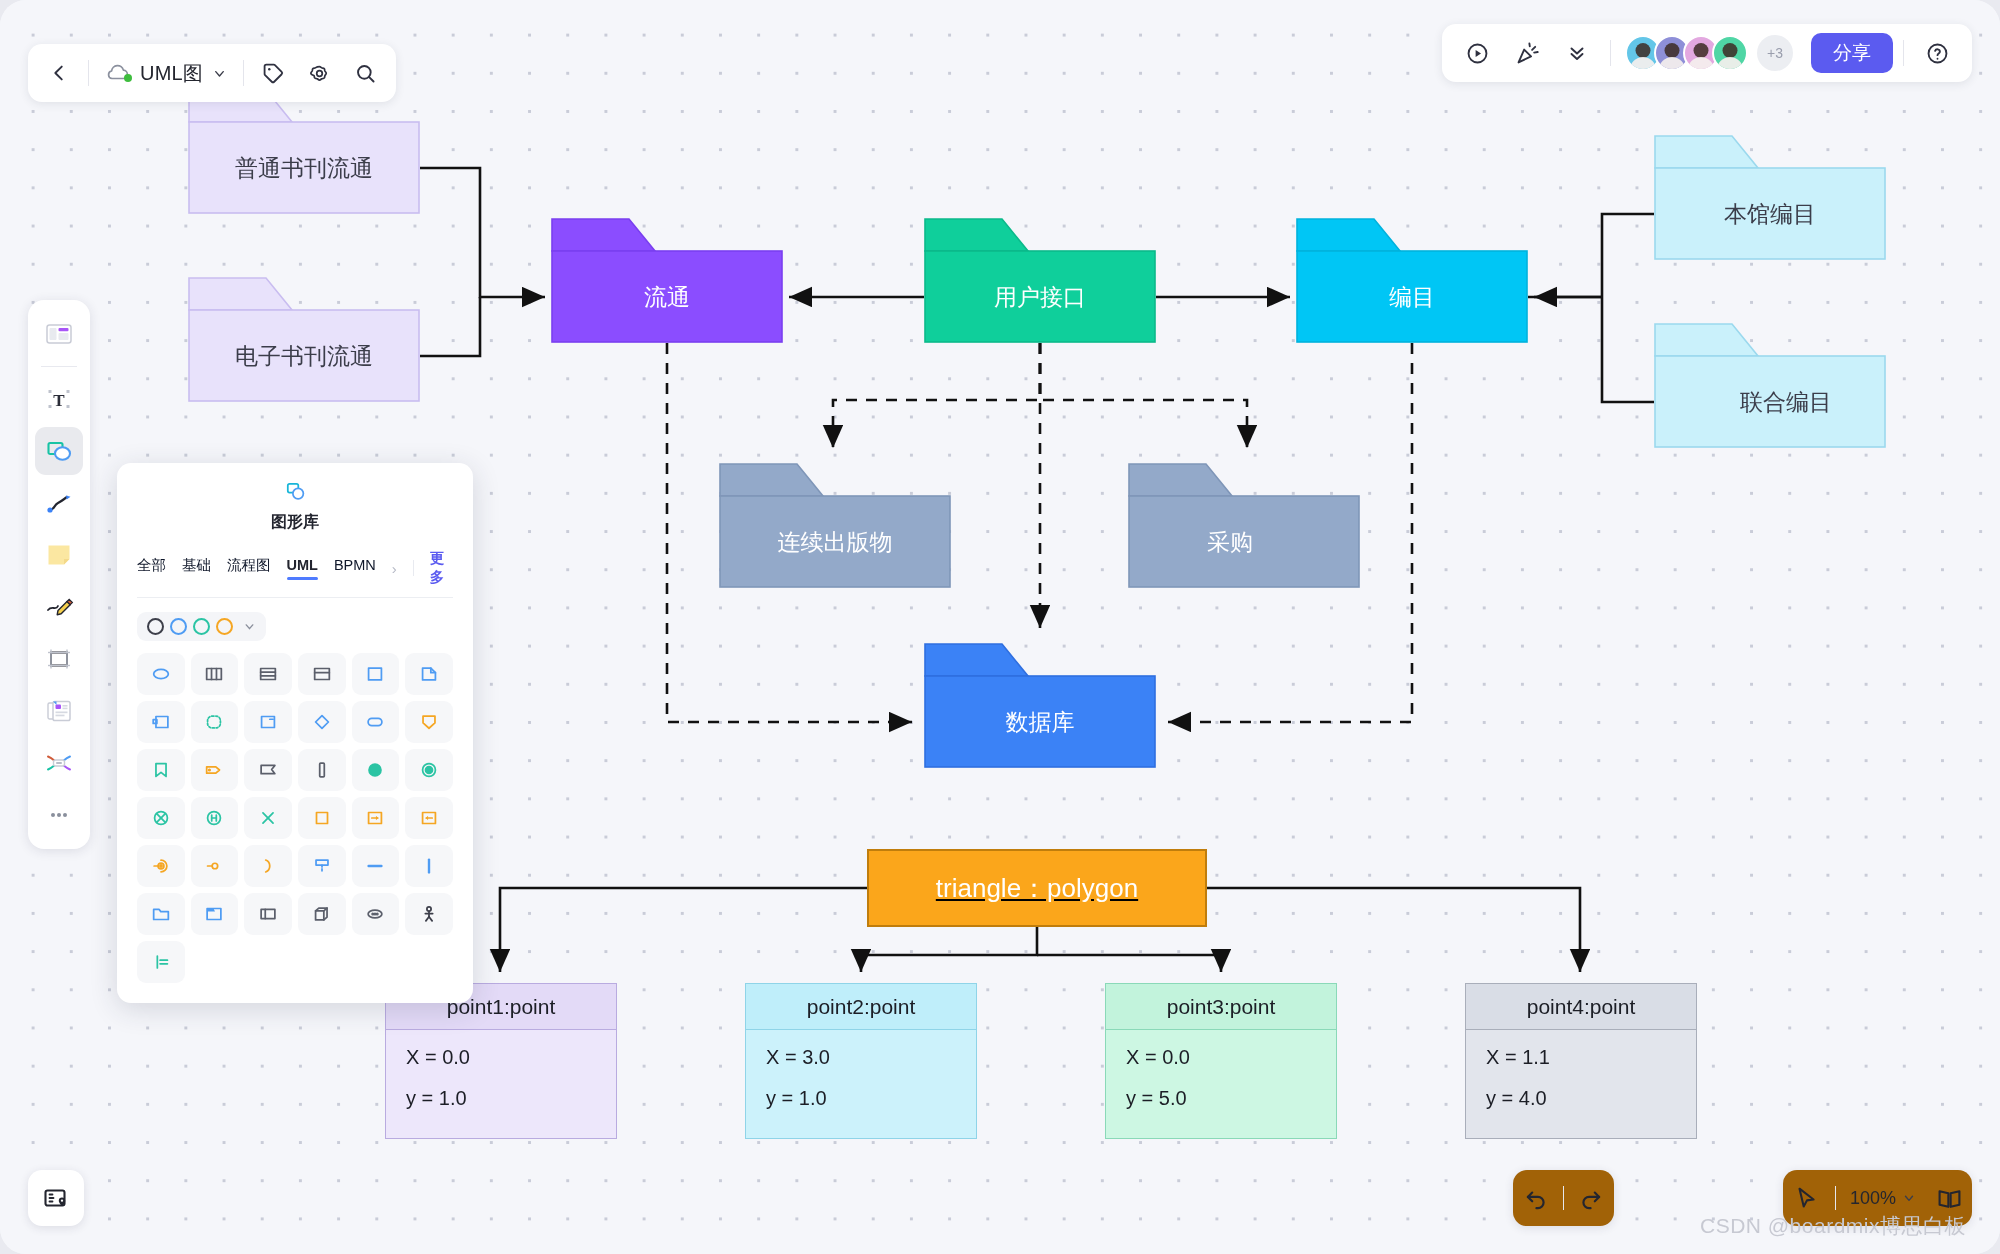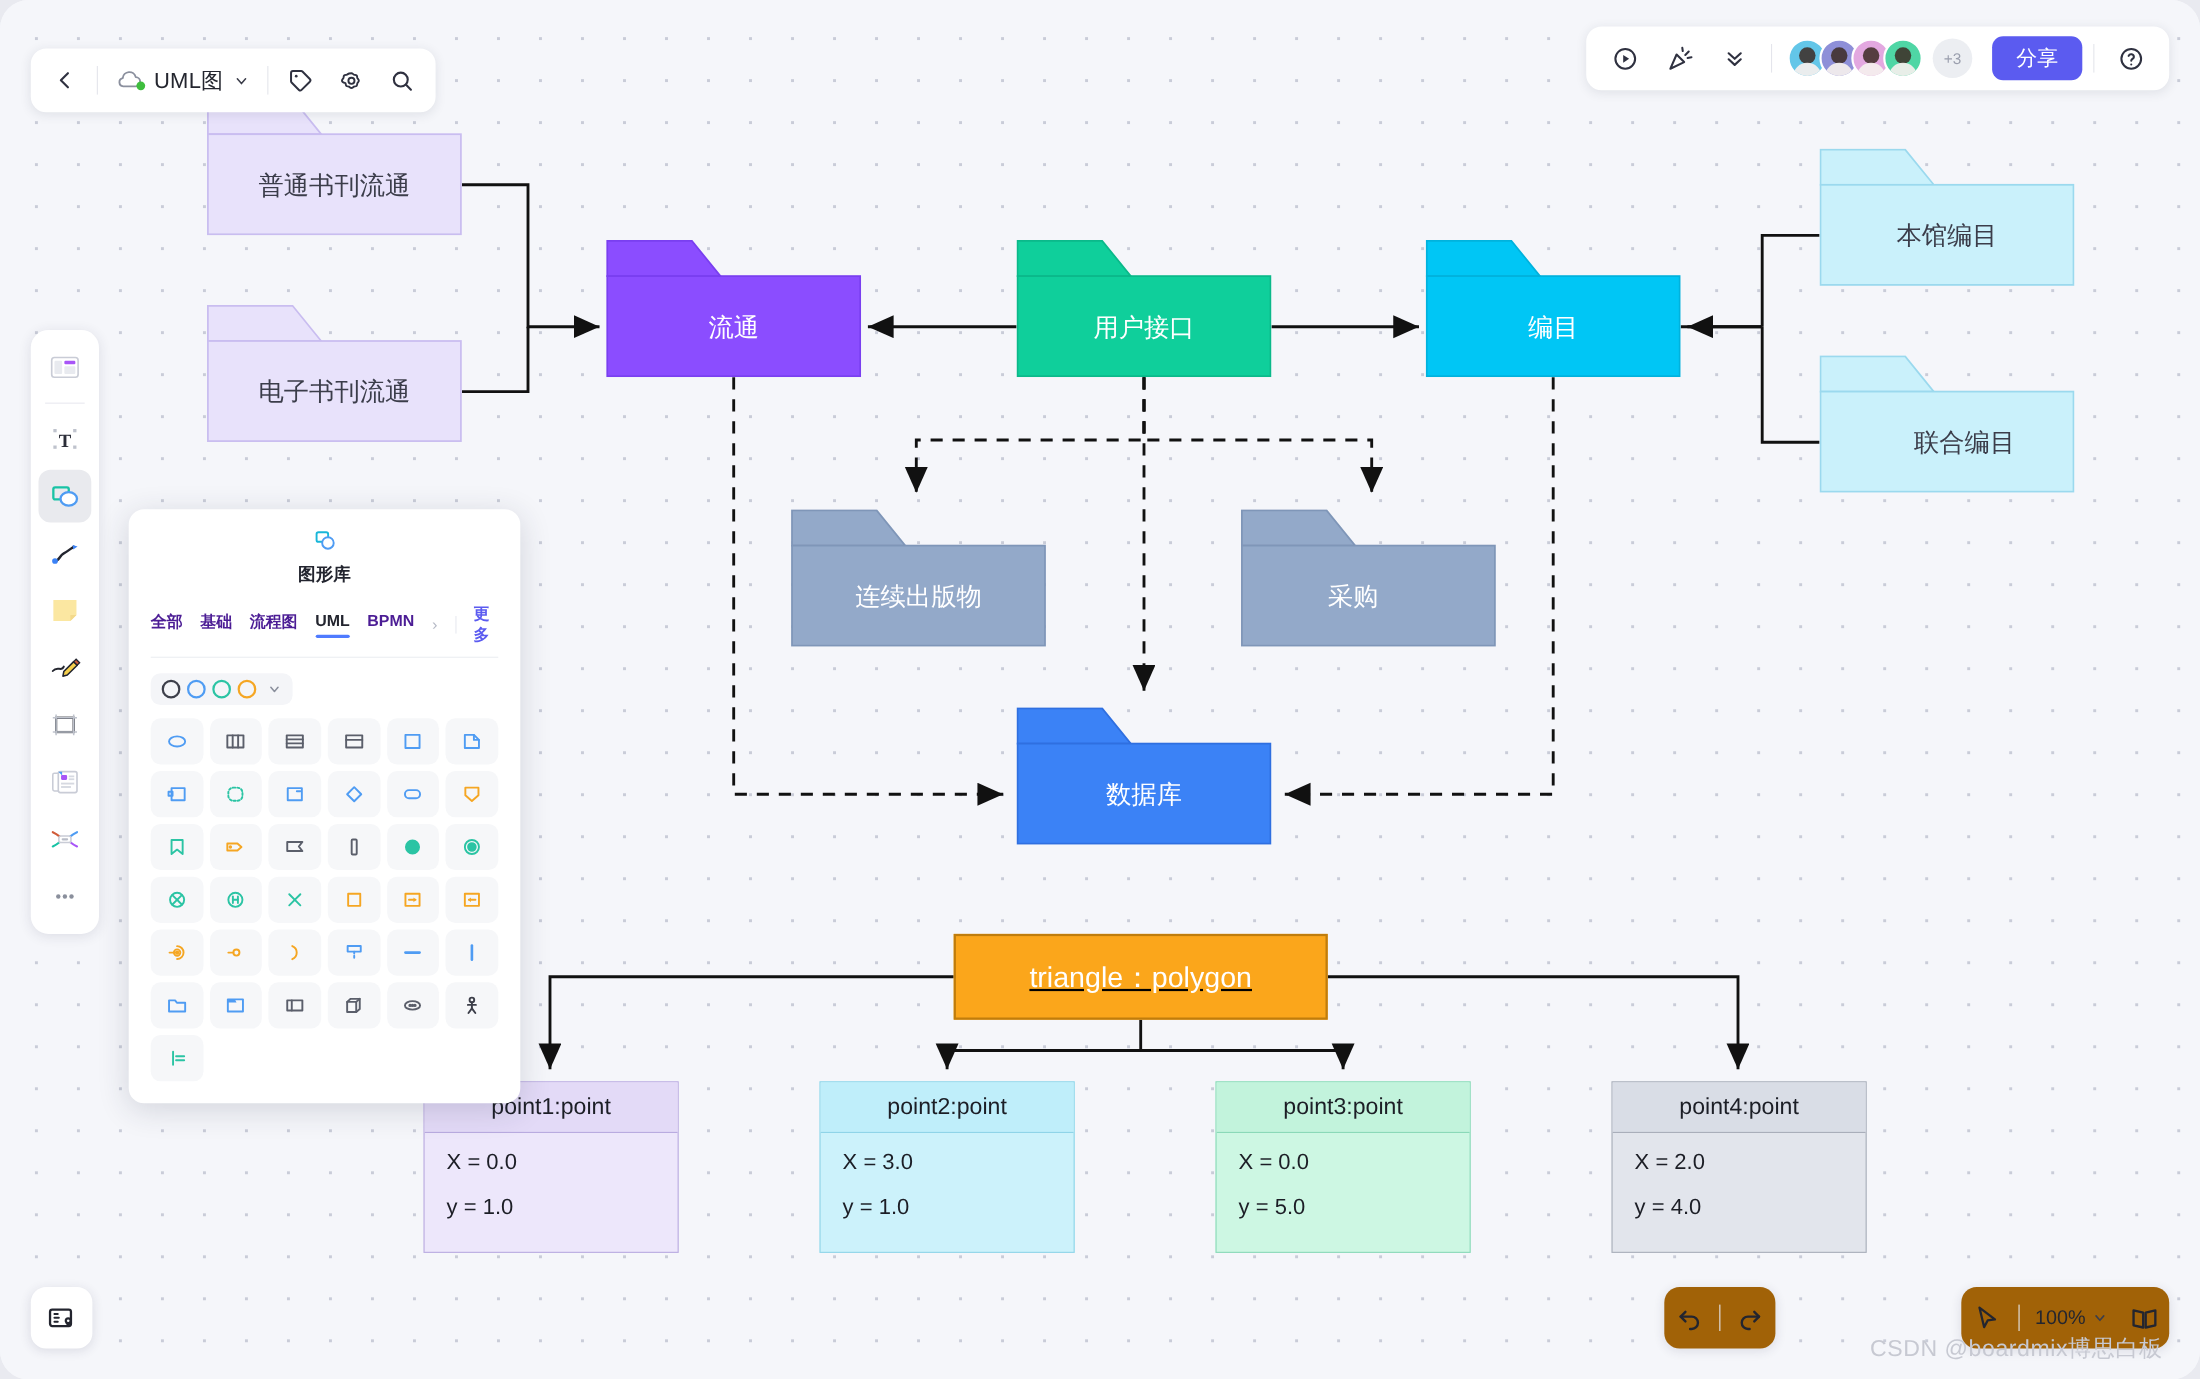--- a/index.html
+++ b/index.html
@@ -132,22 +132,22 @@
     z-index: 40;
   }
   .sp-head { display: flex; align-items: center; gap: 10px; flex-direction: column; }
   .sp-title { font-size: 16px; font-weight: bold; color: #23252f; }
   .sp-tabs {
     display: flex; align-items: center; gap: 16px;
     margin-top: 16px; padding-bottom: 10px;
     border-bottom: 1px solid #eceef2;
   }
   .sp-tab {
-    font-size: 14.5px; color: #4c1d95; cursor: pointer;
-    position: relative; padding-bottom: 6px; white-space: nowrap; font-weight: bold;
+    font-size: 14.5px; color: #0f172a; cursor: pointer;
+    position: relative; padding-bottom: 6px; white-space: nowrap;
   }
   .sp-tab.active { color: #23252f; font-weight: bold; }
   .sp-tab.active::after {
     content: ""; position: absolute; left: 0; right: 0; bottom: -1px;
     height: 3px; border-radius: 2px; background: #4f7bff;
   }
   .sp-more { color: #5b5bf0; font-size: 14.5px; font-weight: bold; cursor: pointer; margin-left: auto; }
   .sp-chev { color: #b6bac6; font-size: 15px; cursor: pointer; }
   .sp-tabdiv { width: 1px; height: 16px; background: #e8eaf0; }
 
@@ -296,21 +296,21 @@
       <div class="cls-box" style="left: 1105px; top: 983px; width: 232px; background: rgb(205, 247, 227); border: 1.6px solid rgb(138, 217, 184);">
         <div class="cls-title" style="background: rgb(194, 243, 220); border-bottom: 1.6px solid rgb(138, 217, 184);">point3:point</div>
         <div class="cls-body">
           <div class="cls-attr">X = 0.0</div>
           <div class="cls-attr">y = 5.0</div>
         </div>
       </div>
       <div class="cls-box" style="left: 1465px; top: 983px; width: 232px; background: rgb(226, 229, 236); border: 1.6px solid rgb(169, 174, 186);">
         <div class="cls-title" style="background: rgb(217, 221, 230); border-bottom: 1.6px solid rgb(169, 174, 186);">point4:point</div>
         <div class="cls-body">
-          <div class="cls-attr">X = 2.0</div>
+          <div class="cls-attr">X = 1.1</div>
           <div class="cls-attr">y = 4.0</div>
         </div>
       </div>
       <div class="cls-box" style="left: 867px; top: 849px; width: 340px; height: 78px; background: rgb(251, 166, 27); border: 2px solid rgb(192, 125, 12); display: flex; align-items: center; justify-content: center; text-decoration: underline;">
         <span style="font-size: 26px; color: rgb(255, 255, 255);">triangle：polygon</span>
       </div>
     </div>
 
   <div class="topbar-left">
     <div class="tb-btn">

